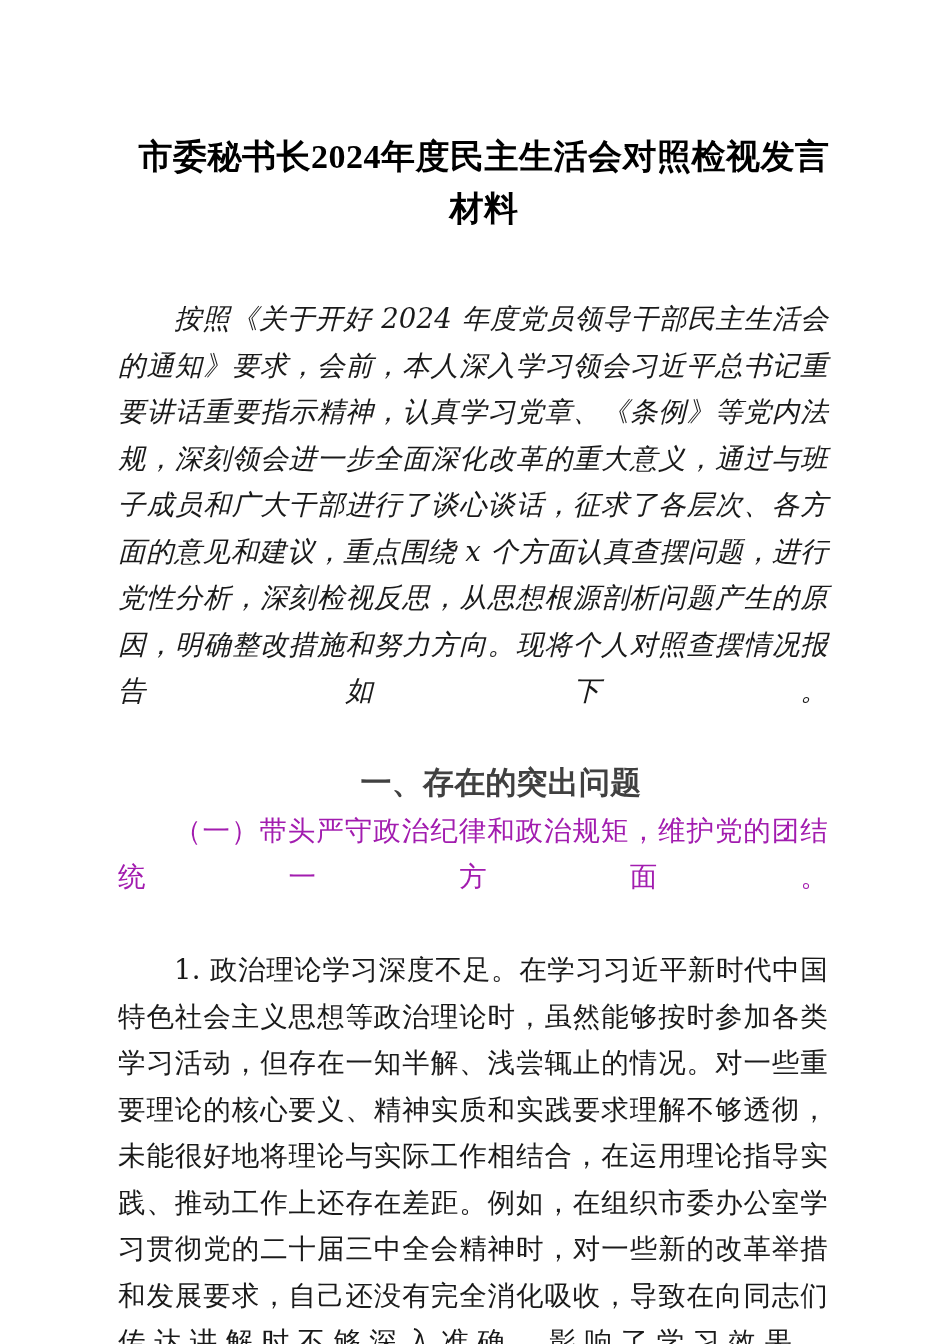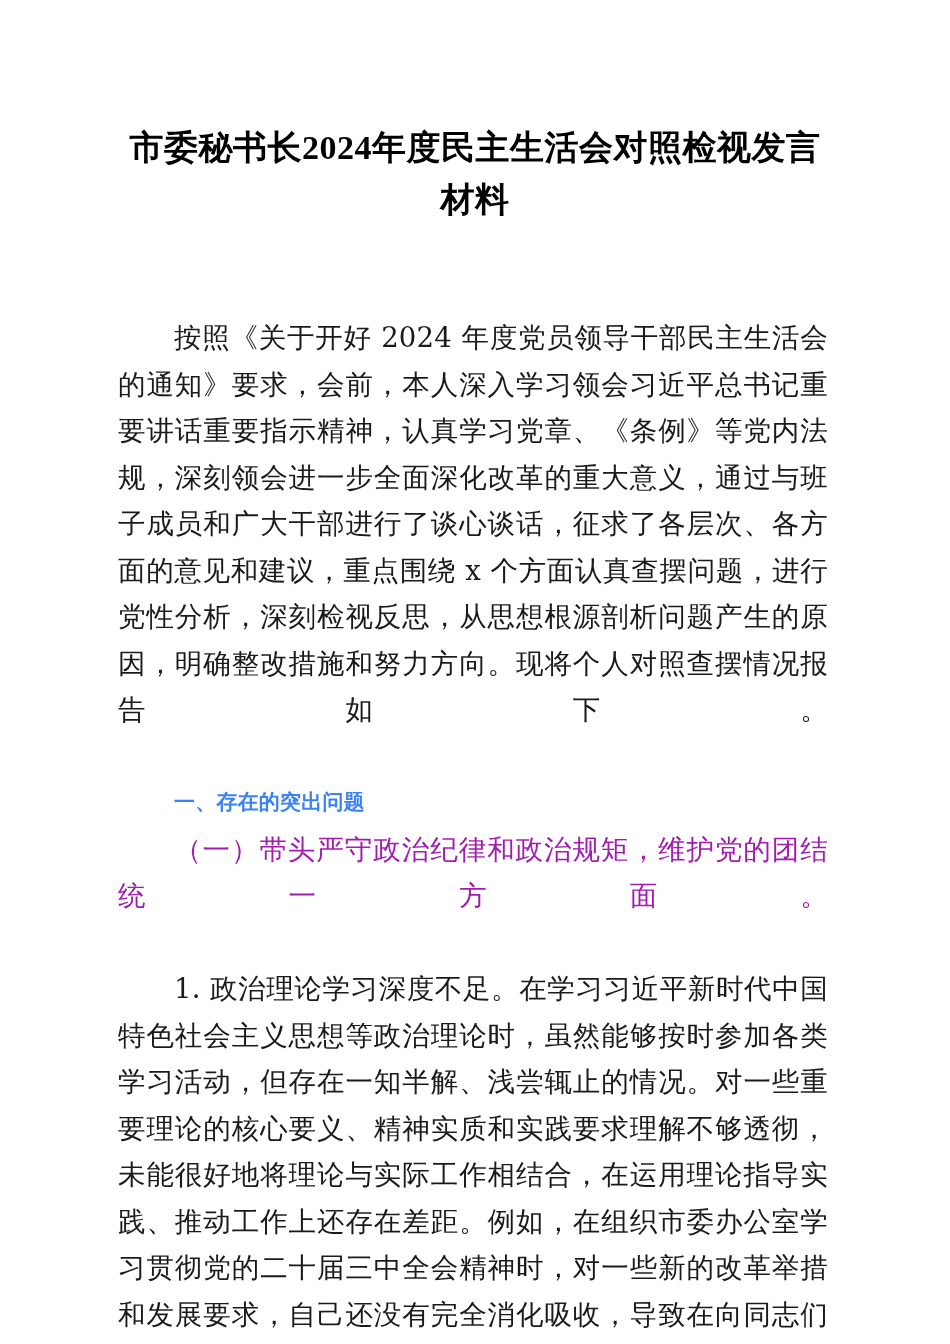--- a/index.html
+++ b/index.html
@@ -26,54 +26,55 @@
   }
 
   
   .doc-title {
     font-family: "Liberation Serif", "DejaVu Serif", serif;
     font-weight: bold;
     font-size: 34px;
     line-height: 52px;
     text-align: center;
     color: #000000;
-    margin: 4px;
+    margin: 13px;
     padding-top: 118px;
     letter-spacing: 0.5px;
     width: 706px;
   }
 
   
   .body-p {
     font-family: "DejaVu Serif", "Liberation Serif", serif;
     font-size: 27.5px;
     line-height: 46.5px;
     color: #1a1a1a;
     margin: 0;
     text-align: justify;
     text-justify: inter-character;
     text-indent: 56px;
     letter-spacing: 0.2px;
     font-weight: 400;
   }
 
   .body-p.first {
-    margin-top: 88px;
+    margin-top: 60px;
+    font-style: italic;
   }
 
   
   .h1-sec {
     font-family: "Liberation Sans", "DejaVu Sans", sans-serif;
     font-weight: bold;
-    font-size: 21px;
+    font-size: 31px;
     line-height: 46.5px;
-    color: #3b82f6;
+    color: #404040;
     margin: 0;
     text-indent: 56px;
-    text-align: left;
+    text-align: center;
     letter-spacing: 0.2px;
   }
 
   
   .h2-sec {
     font-family: "DejaVu Serif", "Liberation Serif", serif;
     font-size: 27.5px;
     line-height: 46.5px;
     color: #a21caf;
     margin: 0;

